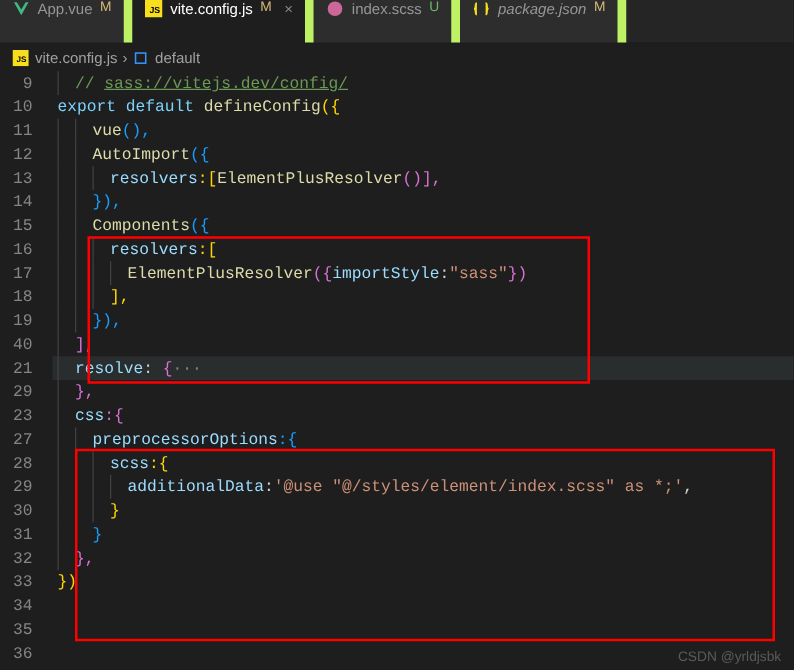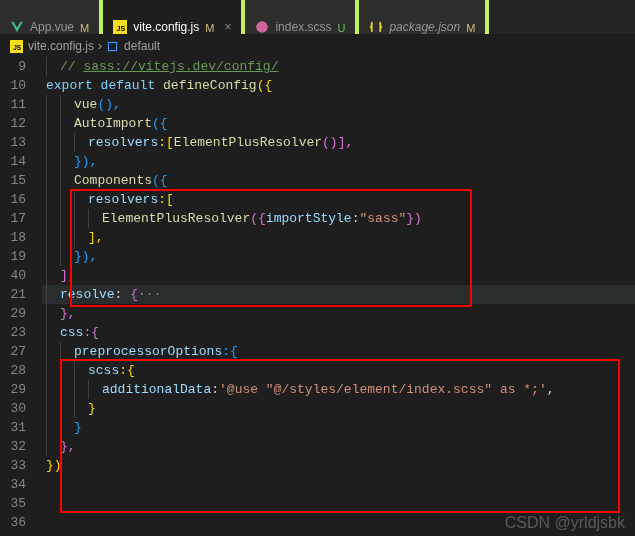--- a/index.html
+++ b/index.html
@@ -14,28 +14,28 @@
   position: relative;
 }
 .tabs {
   display: flex;
   background: #252526;
   height: 35px;
   border-bottom: 1px solid #1b1b1b;
 }
 .tab {
   display: flex;
-  align-items: flex-end;
+  align-items: flex-start;
   padding: 0 10px;
   gap: 6px;
   background: #2d2d2d;
   color: #969696;
   font-size: 12px;
   font-family: -apple-system, 'Segoe UI', sans-serif;
-  border-right: 4px solid #bef264;
+  border-right: 7px solid #bef264;
   cursor: pointer;
 }
 .tab.active {
   background: #1e1e1e;
   color: #ffffff;
 }
 .tab .icon { width: 14px; height: 14px; display: inline-flex; align-items: center; justify-content: center; }
 .tab .mod { color: #d4b878; font-size: 11px; }
 .tab .mod.u { color: #6bb86b; }
 .tab .close { color: #888; margin-left: 4px; }
@@ -97,21 +97,21 @@
 .red-box {
   position: absolute;
   border: 2px solid #ff0000;
   pointer-events: none;
   z-index: 10;
 }
 .watermark {
   position: absolute;
   bottom: 4px;
   right: 10px;
-  font-size: 16px;
+  font-size: 11px;
   color: #5a5a5a;
   font-family: -apple-system, sans-serif;
 }
 </style>
 </head>
 <body>
 
 <div class="tabs">
   <div class="tab">
     <span class="icon">

